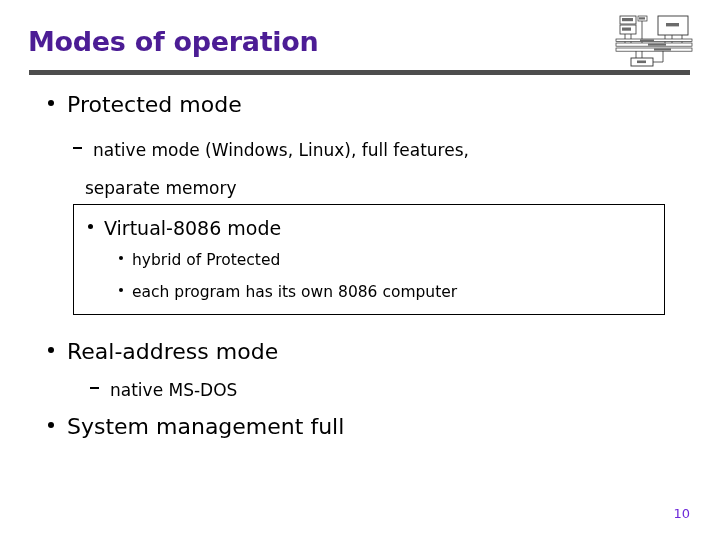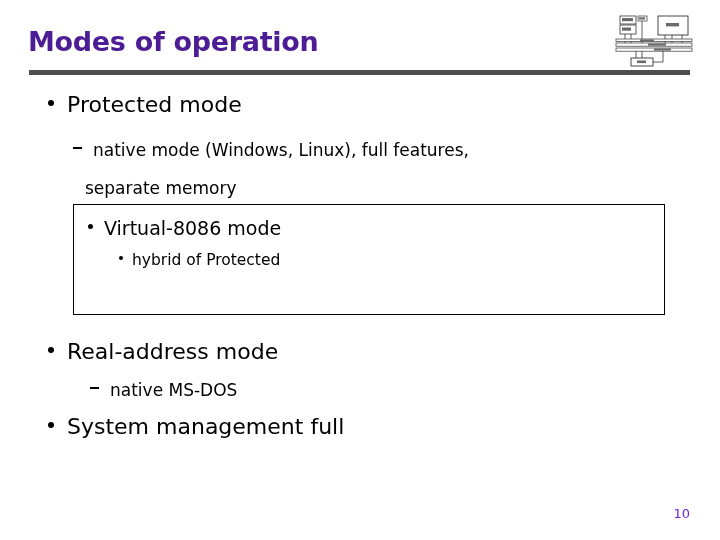--- a/index.html
+++ b/index.html
@@ -213,20 +213,23 @@
 
   <div class="box">
     <div class="box-lvl1">
       <span class="bullet-dot"></span><span>Virtual-8086 mode</span>
     </div>
 
     <div class="box-lvl2" style="top:46px;">
       <span class="bullet-dot"></span><span>hybrid of Protected</span>
     </div>
 
+    <div class="box-lvl2" style="top:78px;">
+      <span class="bullet-dot"></span><span>each program has its own 8086 computer</span>
+    </div>
   </div>
 
   <div class="row lvl1" style="left:48px; top:339px;">
     <span class="bullet-dot"></span><span>Real-address mode</span>
   </div>
 
   <div class="row lvl2" style="left:90px; top:380px;">
     <span class="dash"></span><span>native MS-DOS</span>
   </div>
 

